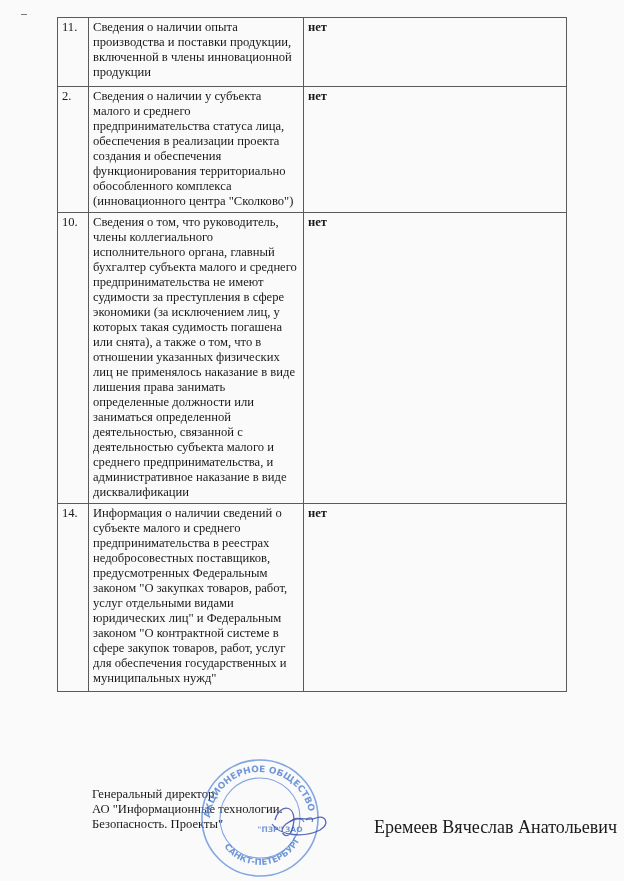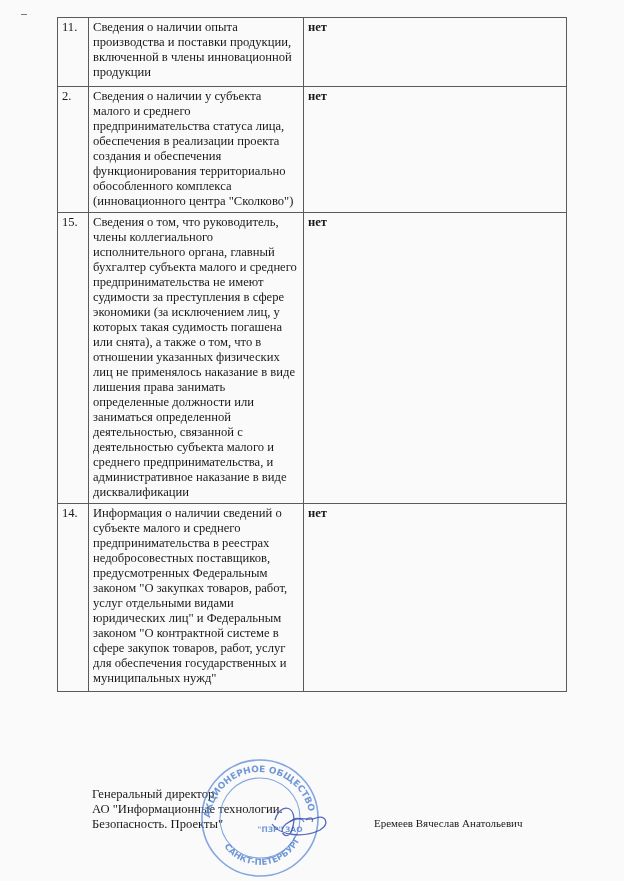--- a/index.html
+++ b/index.html
@@ -23,42 +23,42 @@
   td.num { width: 22px; text-align: left; padding: 2px 2px; }
   td.desc { width: 206px; }
   td.val { text-align: left; font-weight: bold; }
   tr.r10 td { height: 84px; }
   tr.r11 td { height: 63px; }
   tr.r12 td { height: 118px; }
   tr.r13 td { height: 280px; }
   tr.r14 td { height: 182px; margin-top: 44px; }
   .sig { position: absolute; left: 63px; top: 787px; font-size: 12.6px; line-height: 15px; }
   .sig div { white-space: nowrap; margin-left: 29px; }
-  .signer { position: absolute; left: 374px; top: 817px; font-size: 11px; white-space: nowrap; }
+  .signer { position: absolute; left: 374px; top: 817px; font-size: 18px; white-space: nowrap; }
   .stamp { position: absolute; left: 180px; top: 752px; width: 160px; height: 130px; }
 </style>
 </head>
 <body>
 
 <div class="mark"></div>
 
 <table class="doc">
   <tbody>
     <tr class="r11">
       <td class="num">11.</td>
       <td class="desc">Сведения о наличии опыта производства и поставки продукции, включенной в члены инновационной продукции</td>
       <td class="val">нет</td>
     </tr>
     <tr class="r12">
       <td class="num">2.</td>
       <td class="desc">Сведения о наличии у субъекта малого и среднего предпринимательства статуса лица, обеспечения в реализации проекта создания и обеспечения функционирования территориально обособленного комплекса (инновационного центра "Сколково")</td>
       <td class="val">нет</td>
     </tr>
     <tr class="r13">
-      <td class="num">15.</td>
+      <td class="num">10.</td>
       <td class="desc">Сведения о том, что руководитель, члены коллегиального исполнительного органа, главный бухгалтер субъекта малого и среднего предпринимательства не имеют судимости за преступления в сфере экономики (за исключением лиц, у которых такая судимость погашена или снята), а также о том, что в отношении указанных физических лиц не применялось наказание в виде лишения права занимать определенные должности или заниматься определенной деятельностью, связанной с деятельностью субъекта малого и среднего предпринимательства, и административное наказание в виде дисквалификации</td>
       <td class="val">нет</td>
     </tr>
     <tr class="r14">
       <td class="num">14.</td>
       <td class="desc">Информация о наличии сведений о субъекте малого и среднего предпринимательства в реестрах недобросовестных поставщиков, предусмотренных Федеральным законом "О закупках товаров, работ, услуг отдельными видами юридических лиц" и Федеральным законом "О контрактной системе в сфере закупок товаров, работ, услуг для обеспечения государственных и муниципальных нужд"</td>
       <td class="val">нет</td>
     </tr>
   </tbody>
 </table>

